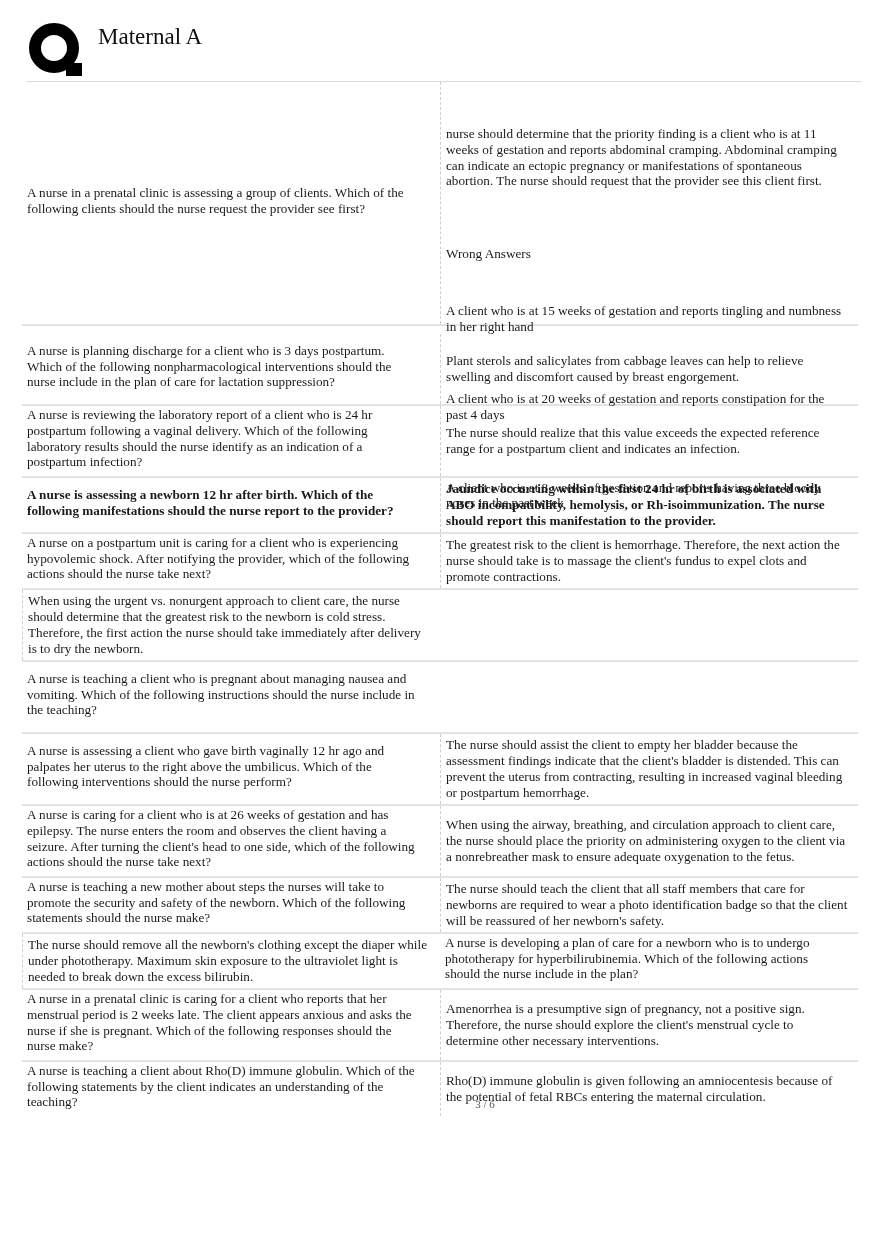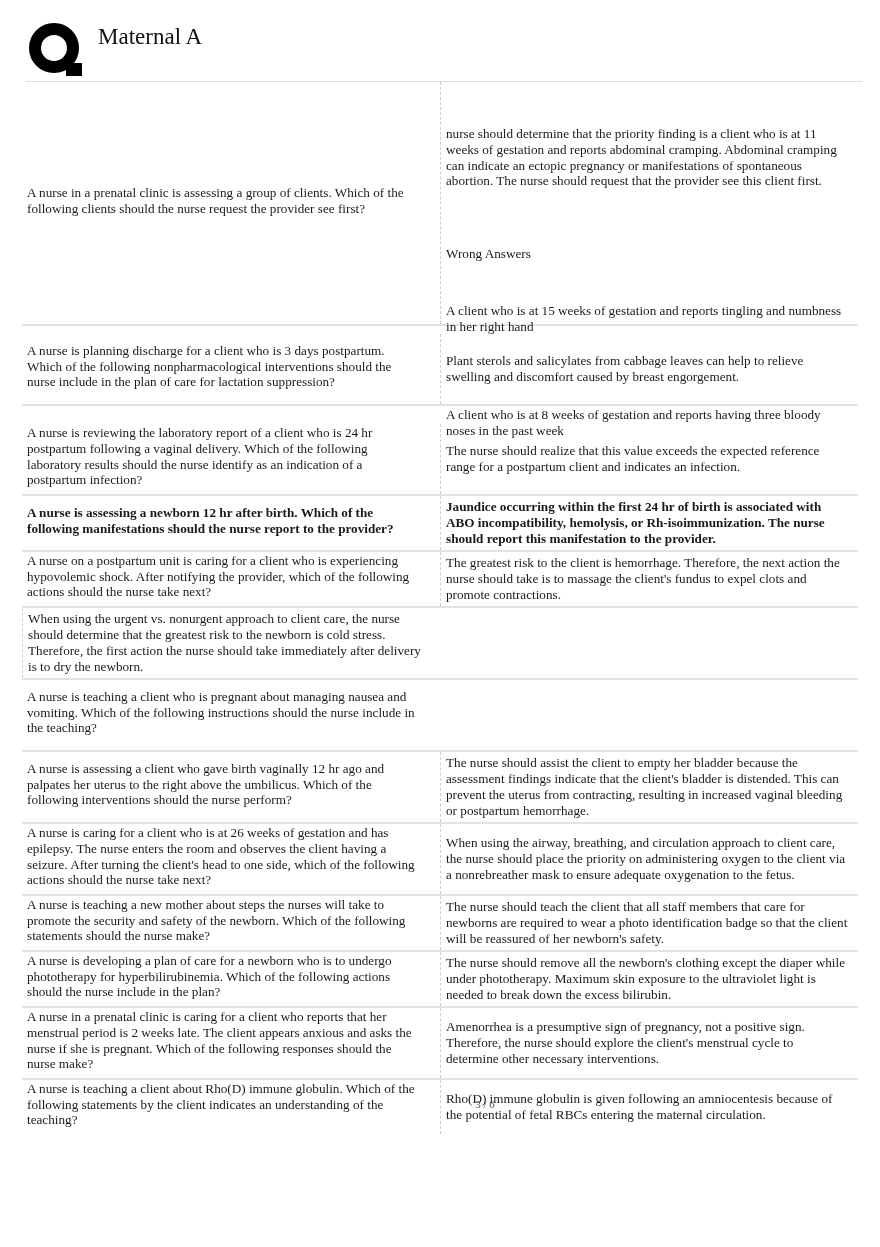--- a/index.html
+++ b/index.html
@@ -37,36 +37,37 @@
     <div class="cell q">
       <div class="inner">A nurse in a prenatal clinic is assessing a group of clients. Which of the following clients should the nurse request the provider see first?</div>
     </div>
     <div class="cell a" style="align-items:flex-start;padding-top:3px;">
       <div class="inner">
         <span class="block">nurse should determine that the priority finding is a client who is at 11 weeks of gestation and reports abdominal cramping. Abdominal cramping can indicate an ectopic pregnancy or manifestations of spontaneous abortion. The nurse should request that the provider see this client first.</span>
         <div class="gap"></div>
         <span class="block">Wrong Answers</span>
         <span class="block">A client who is at 15 weeks of gestation and reports tingling and numbness in her right hand</span>
         <div class="gap"></div>
+        <span class="block">A client who is at 20 weeks of gestation and reports constipation for the past 4 days</span>
         <div class="gap"></div>
         <span class="block">A client who is at 8 weeks of gestation and reports having three bloody noses in the past week</span>
       </div>
     </div>
   </div>
 
   <div class="row" style="height:70px;margin-top:8px;">
     <div class="cell q">
         <div class="inner">A nurse is planning discharge for a client who is 3 days postpartum. Which of the following nonpharmacological interventions should the nurse include in the plan of care for lactation suppression?</div>
       </div>
     <div class="cell a">
         <div class="inner">Plant sterols and salicylates from cabbage leaves can help to relieve swelling and discomfort caused by breast engorgement.</div>
       </div>
   </div>
 
-  <div class="row" style="height:70px;margin-top:18px;">
+  <div class="row" style="height:70px;">
     <div class="cell q">
         <div class="inner">A nurse is reviewing the laboratory report of a client who is 24 hr postpartum following a vaginal delivery. Which of the following laboratory results should the nurse identify as an indication of a postpartum infection?</div>
       </div>
     <div class="cell a">
         <div class="inner">The nurse should realize that this value exceeds the expected reference range for a postpartum client and indicates an infection.</div>
       </div>
   </div>
 
   <div class="row" style="height:54px;font-weight:bold;">
     <div class="cell q">
@@ -119,25 +120,25 @@
   <div class="row" style="height:54px;">
     <div class="cell q">
         <div class="inner">A nurse is teaching a new mother about steps the nurses will take to promote the security and safety of the newborn. Which of the following statements should the nurse make?</div>
       </div>
     <div class="cell a">
         <div class="inner">The nurse should teach the client that all staff members that care for newborns are required to wear a photo identification badge so that the client will be reassured of her newborn's safety.</div>
       </div>
   </div>
 
   <div class="row" style="height:54px;">
+    <div class="cell a">
+        <div class="inner">The nurse should remove all the newborn's clothing except the diaper while under phototherapy. Maximum skin exposure to the ultraviolet light is needed to break down the excess bilirubin.</div>
+      </div>
     <div class="cell q">
         <div class="inner">A nurse is developing a plan of care for a newborn who is to undergo phototherapy for hyperbilirubinemia. Which of the following actions should the nurse include in the plan?</div>
-      </div>
-    <div class="cell a">
-        <div class="inner">The nurse should remove all the newborn's clothing except the diaper while under phototherapy. Maximum skin exposure to the ultraviolet light is needed to break down the excess bilirubin.</div>
       </div>
   </div>
 
   <div class="row" style="height:70px;">
     <div class="cell q">
         <div class="inner">A nurse in a prenatal clinic is caring for a client who reports that her menstrual period is 2 weeks late. The client appears anxious and asks the nurse if she is pregnant. Which of the following responses should the nurse make?</div>
       </div>
     <div class="cell a">
         <div class="inner">Amenorrhea is a presumptive sign of pregnancy, not a positive sign. Therefore, the nurse should explore the client's menstrual cycle to determine other necessary interventions.</div>
       </div>

